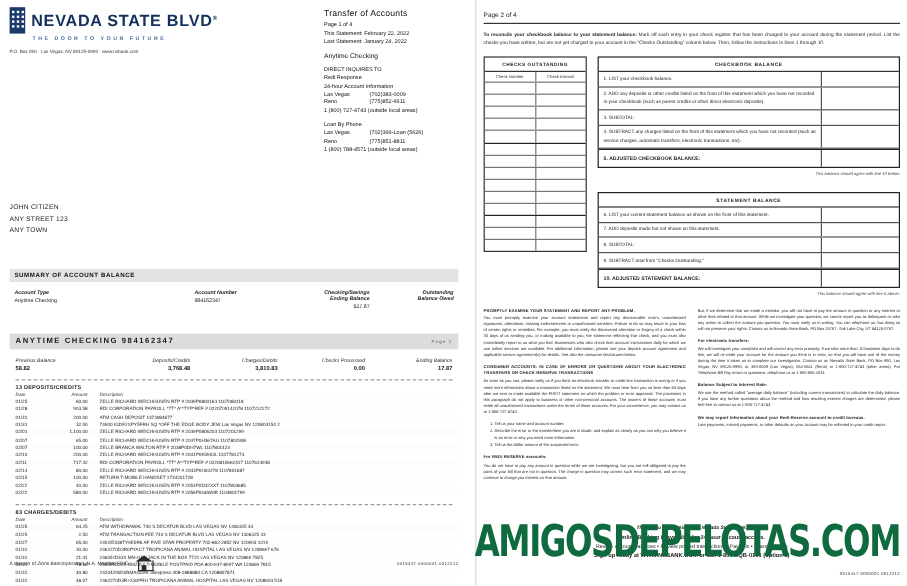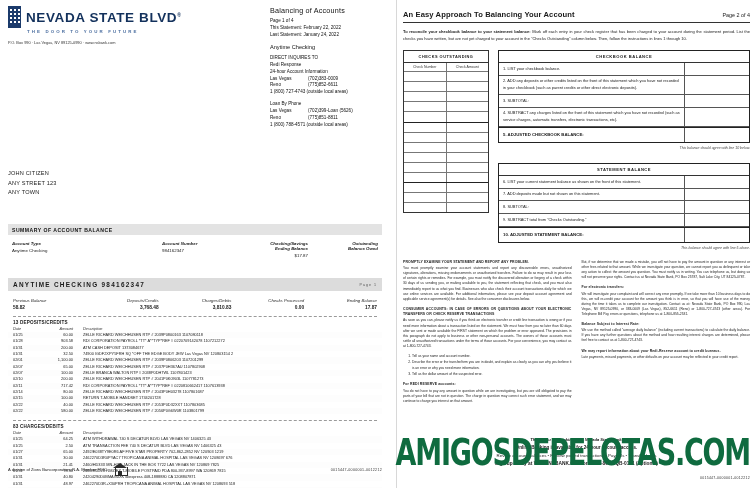--- a/index.html
+++ b/index.html
@@ -140,21 +140,21 @@
         </div>
         <div class="bankname">
           <span>NEVADA STATE BLVD</span><sup>®</sup>
         </div>
       </div>
       <div class="tagline">THE DOOR TO YOUR FUTURE</div>
       <div class="addrline">P.O. Box 990 · Las Vegas, NV 89125-0990 · www.nsbank.com</div>
     </div>
 
     <div class="stmtbox">
-      <div class="t1">Balancing of Accounts</div>
+      <div class="t1">Transfer of Accounts</div>
       <div>Page 1 of 4</div>
       <div>
         <span>This Statement:</span>
         <span>February 22, 2022</span>
       </div>
       <div>
         <span>Last Statement:</span>
         <span>January 24, 2022</span>
       </div>
       <div class="sp"></div>
@@ -382,21 +382,20 @@
           <div class="door"></div>
       </div>
     </div>
     <div class="fdoc">0015447-0000001-0012212</div>
   </div>
 </div>
 
 <div class="page" id="page-right">
 
   <div class="rhdr">
-    <div class="rtitle">An Easy Approach To Balancing Your Account</div>
     <div class="rpage">Page 2 of 4</div>
   </div>
   <div class="rrule"></div>
 
   <div class="rintro">
     <b>To reconcile your checkbook balance to your statement balance:</b><span> Mark off each entry in your check register that has been charged to your account during the statement period. List the checks you have written, but are not yet charged to your account in the "Checks Outstanding" column below. Then, follow the instructions in lines 1 through 10.</span>
   </div>
 
   <div class="wsrow">
     <div class="ckout">

